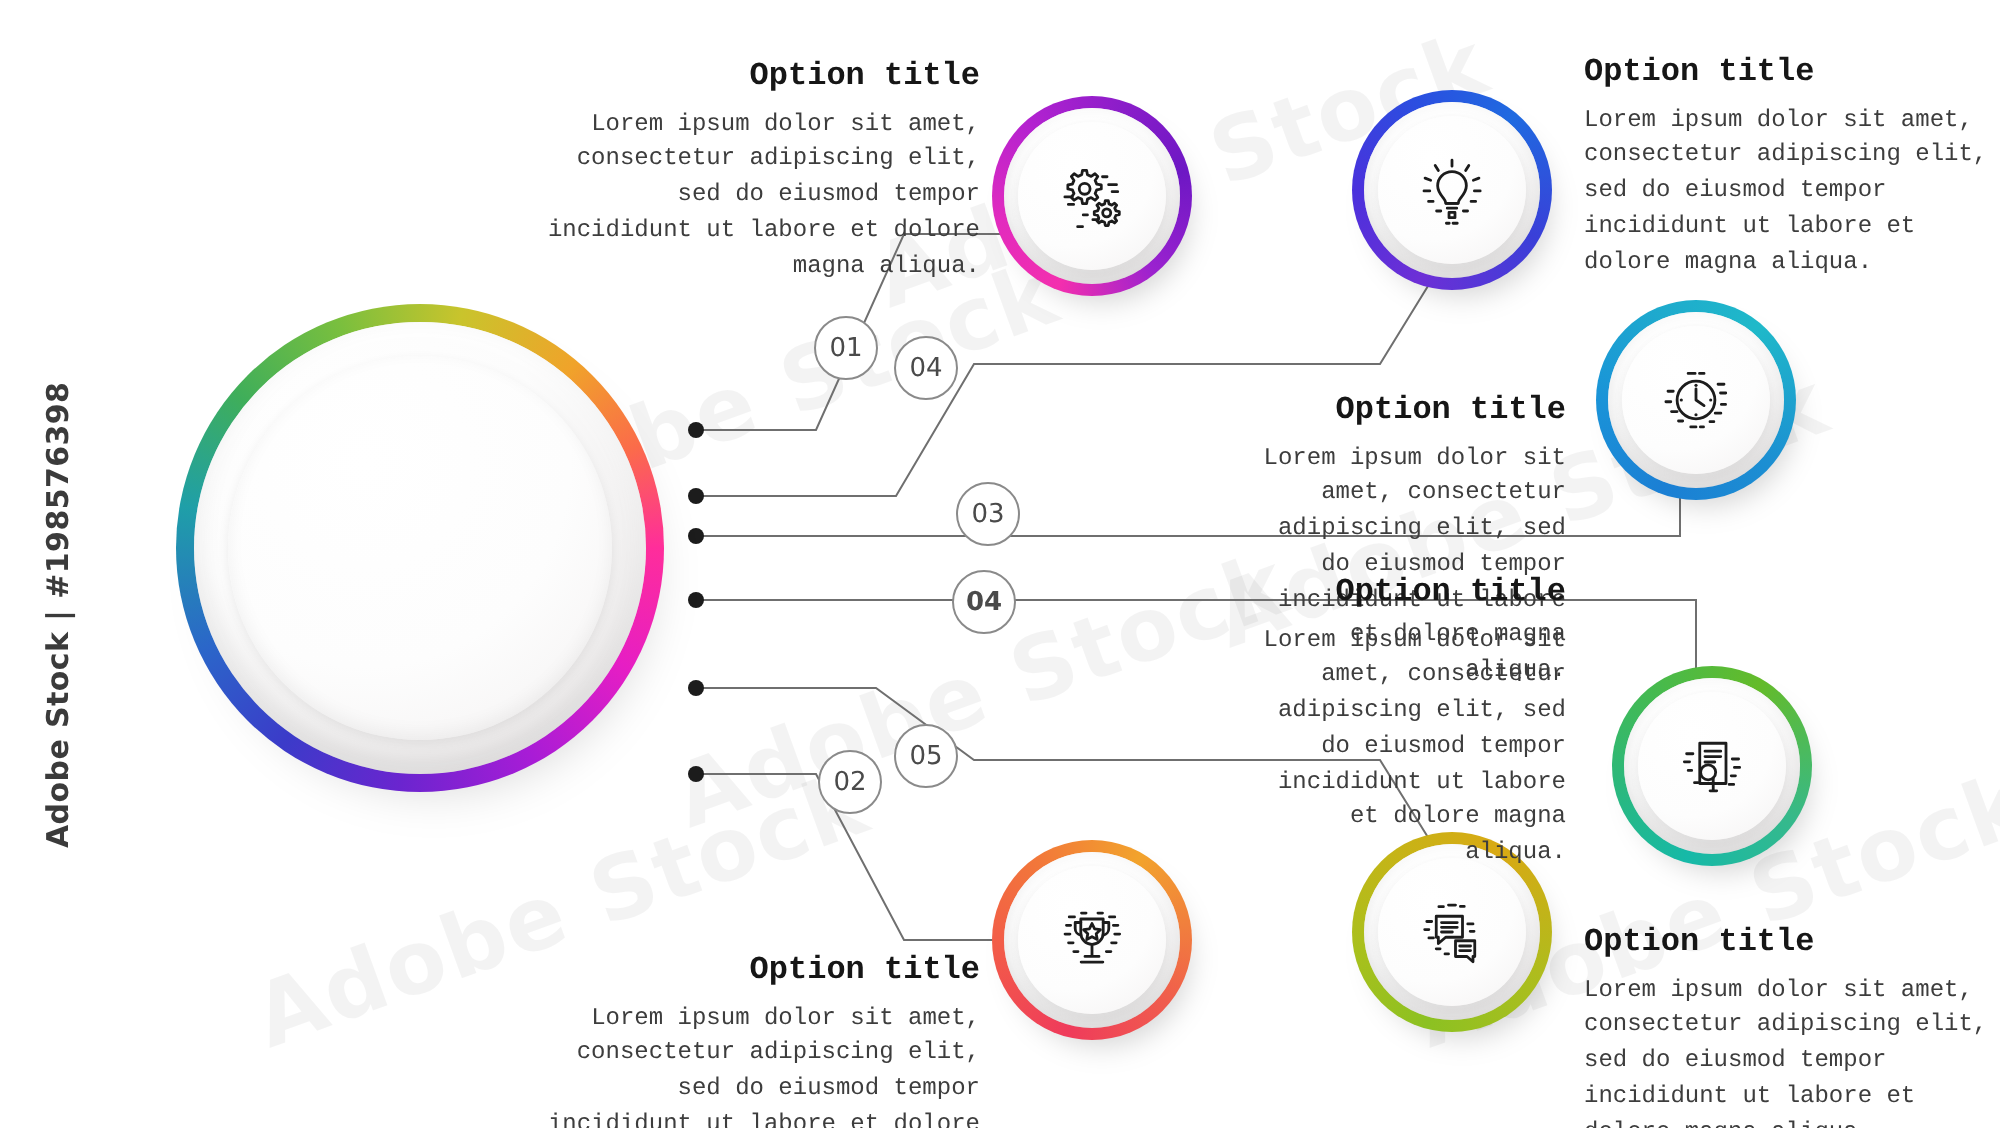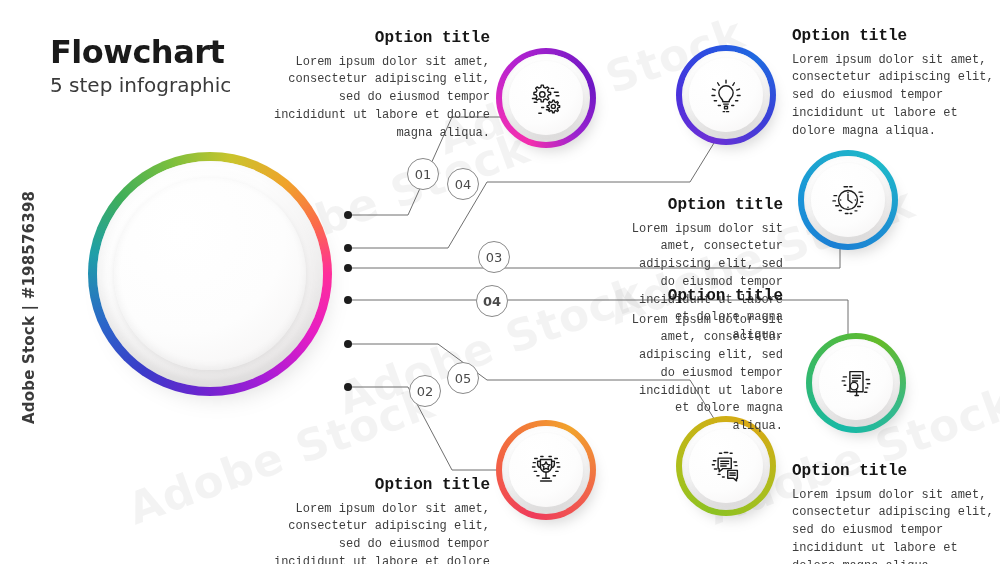--- a/index.html
+++ b/index.html
@@ -103,24 +103,20 @@
 
 <div id="stage">
 
   <div class="wm-tile" style="left:215px;top:175px;">Adobe Stock</div>
   <div class="wm-tile" style="left:430px;top:60px;">Adobe Stock</div>
   <div class="wm-tile" style="left:600px;top:230px;">Adobe Stock</div>
   <div class="wm-tile" style="left:120px;top:430px;">Adobe Stock</div>
   <div class="wm-tile" style="left:700px;top:430px;">Adobe Stock</div>
   <div class="wm-tile" style="left:330px;top:320px;">Adobe Stock</div>
 
-  <div class="head">
-    <div class="t1">Flowchart</div>
-    <div class="t2">5 step infographic</div>
-  </div>
 
   <div class="wm">Adobe Stock | #198576398</div>
 
   <svg id="wires" viewBox="0 0 1000 564">
     <g fill="none" stroke="#6f6f6f" stroke-width="1">
 
       <path d="M348,215 L408,215 L452,117 L520,117"></path>
 
       <path d="M348,248 L448,248 L487,182 L690,182 L730,117"></path>
 

